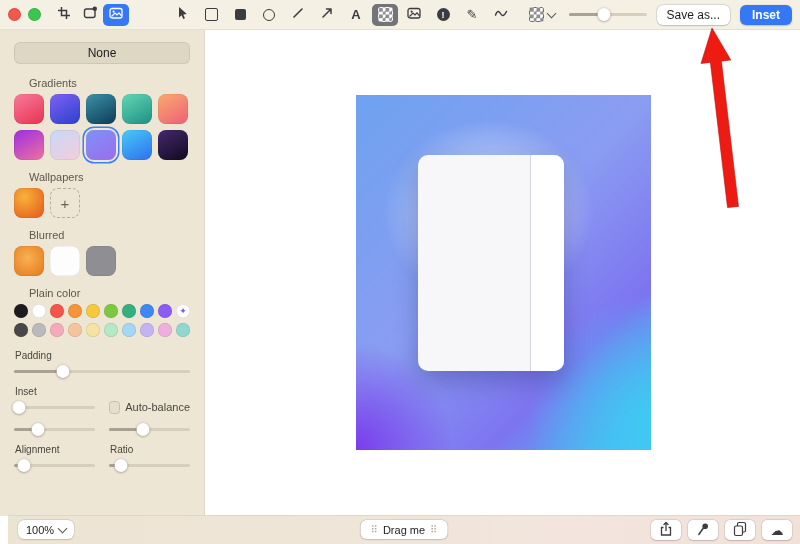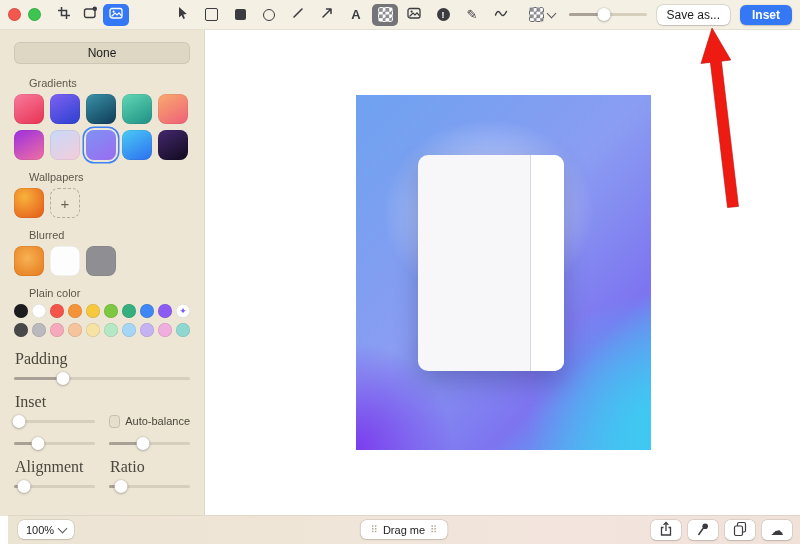--- a/index.html
+++ b/index.html
@@ -50,21 +50,21 @@
   .sec-label { font-size:11px; color:#5d574b; margin:0 0 5px 15px; }
   .grid5 { display:grid; grid-template-columns:repeat(5, 30px); gap:6px; margin-bottom:11px; }
   .swatch { width:30px; height:30px; border-radius:8px; box-shadow:inset 0 0 0 0.5px rgba(0,0,0,.1); }
   .swatch.selected { box-shadow:0 0 0 2px #ede6d5, 0 0 0 3.5px #3b82f6; }
   .swatch.plus { background:transparent; border:1.5px dashed #b5ad9a; box-sizing:border-box; box-shadow:none;
                  display:flex; align-items:center; justify-content:center; color:#6b6455; font-size:15px; padding:0; }
   .row { display:flex; gap:6px; margin-bottom:11px; }
   .grid10 { display:grid; grid-template-columns:repeat(10, 14px); gap:5px 4px; margin-bottom:13px; }
   .dot { width:14px; height:14px; border-radius:50%; box-shadow:inset 0 0 0 0.5px rgba(0,0,0,.15); }
   .dot.custom { background:#fff; display:flex; align-items:center; justify-content:center; font-size:9px; color:#7a5cf5; }
-  .ctl-label { font-size:16px; color:#4a463c; margin:0 0 3px 1px;font-family:Liberation Serif, serif; }
+  .ctl-label { font-size:10px; color:#4a463c; margin:0 0 3px 1px; }
   .two-col { display:flex; gap:14px; }
   .two-col .col { flex:1; min-width:0; }
   .cb-row { display:flex; align-items:center; gap:5px; height:14px; }
   .cb { width:13px; height:13px; border-radius:3.5px; background:#e6dfcd; border:1px solid #c6beaa; box-sizing:border-box; }
   .cb-label { font-size:11px; color:#4a463c; white-space:nowrap; }
   .mb8 { margin-bottom:8px; }
 
   
   .canvas { position:absolute; left:206px; top:30px; right:0; bottom:28px; background:#ffffff; }
   .shot { position:absolute; left:150px; top:65px; width:295px; height:355px; }

